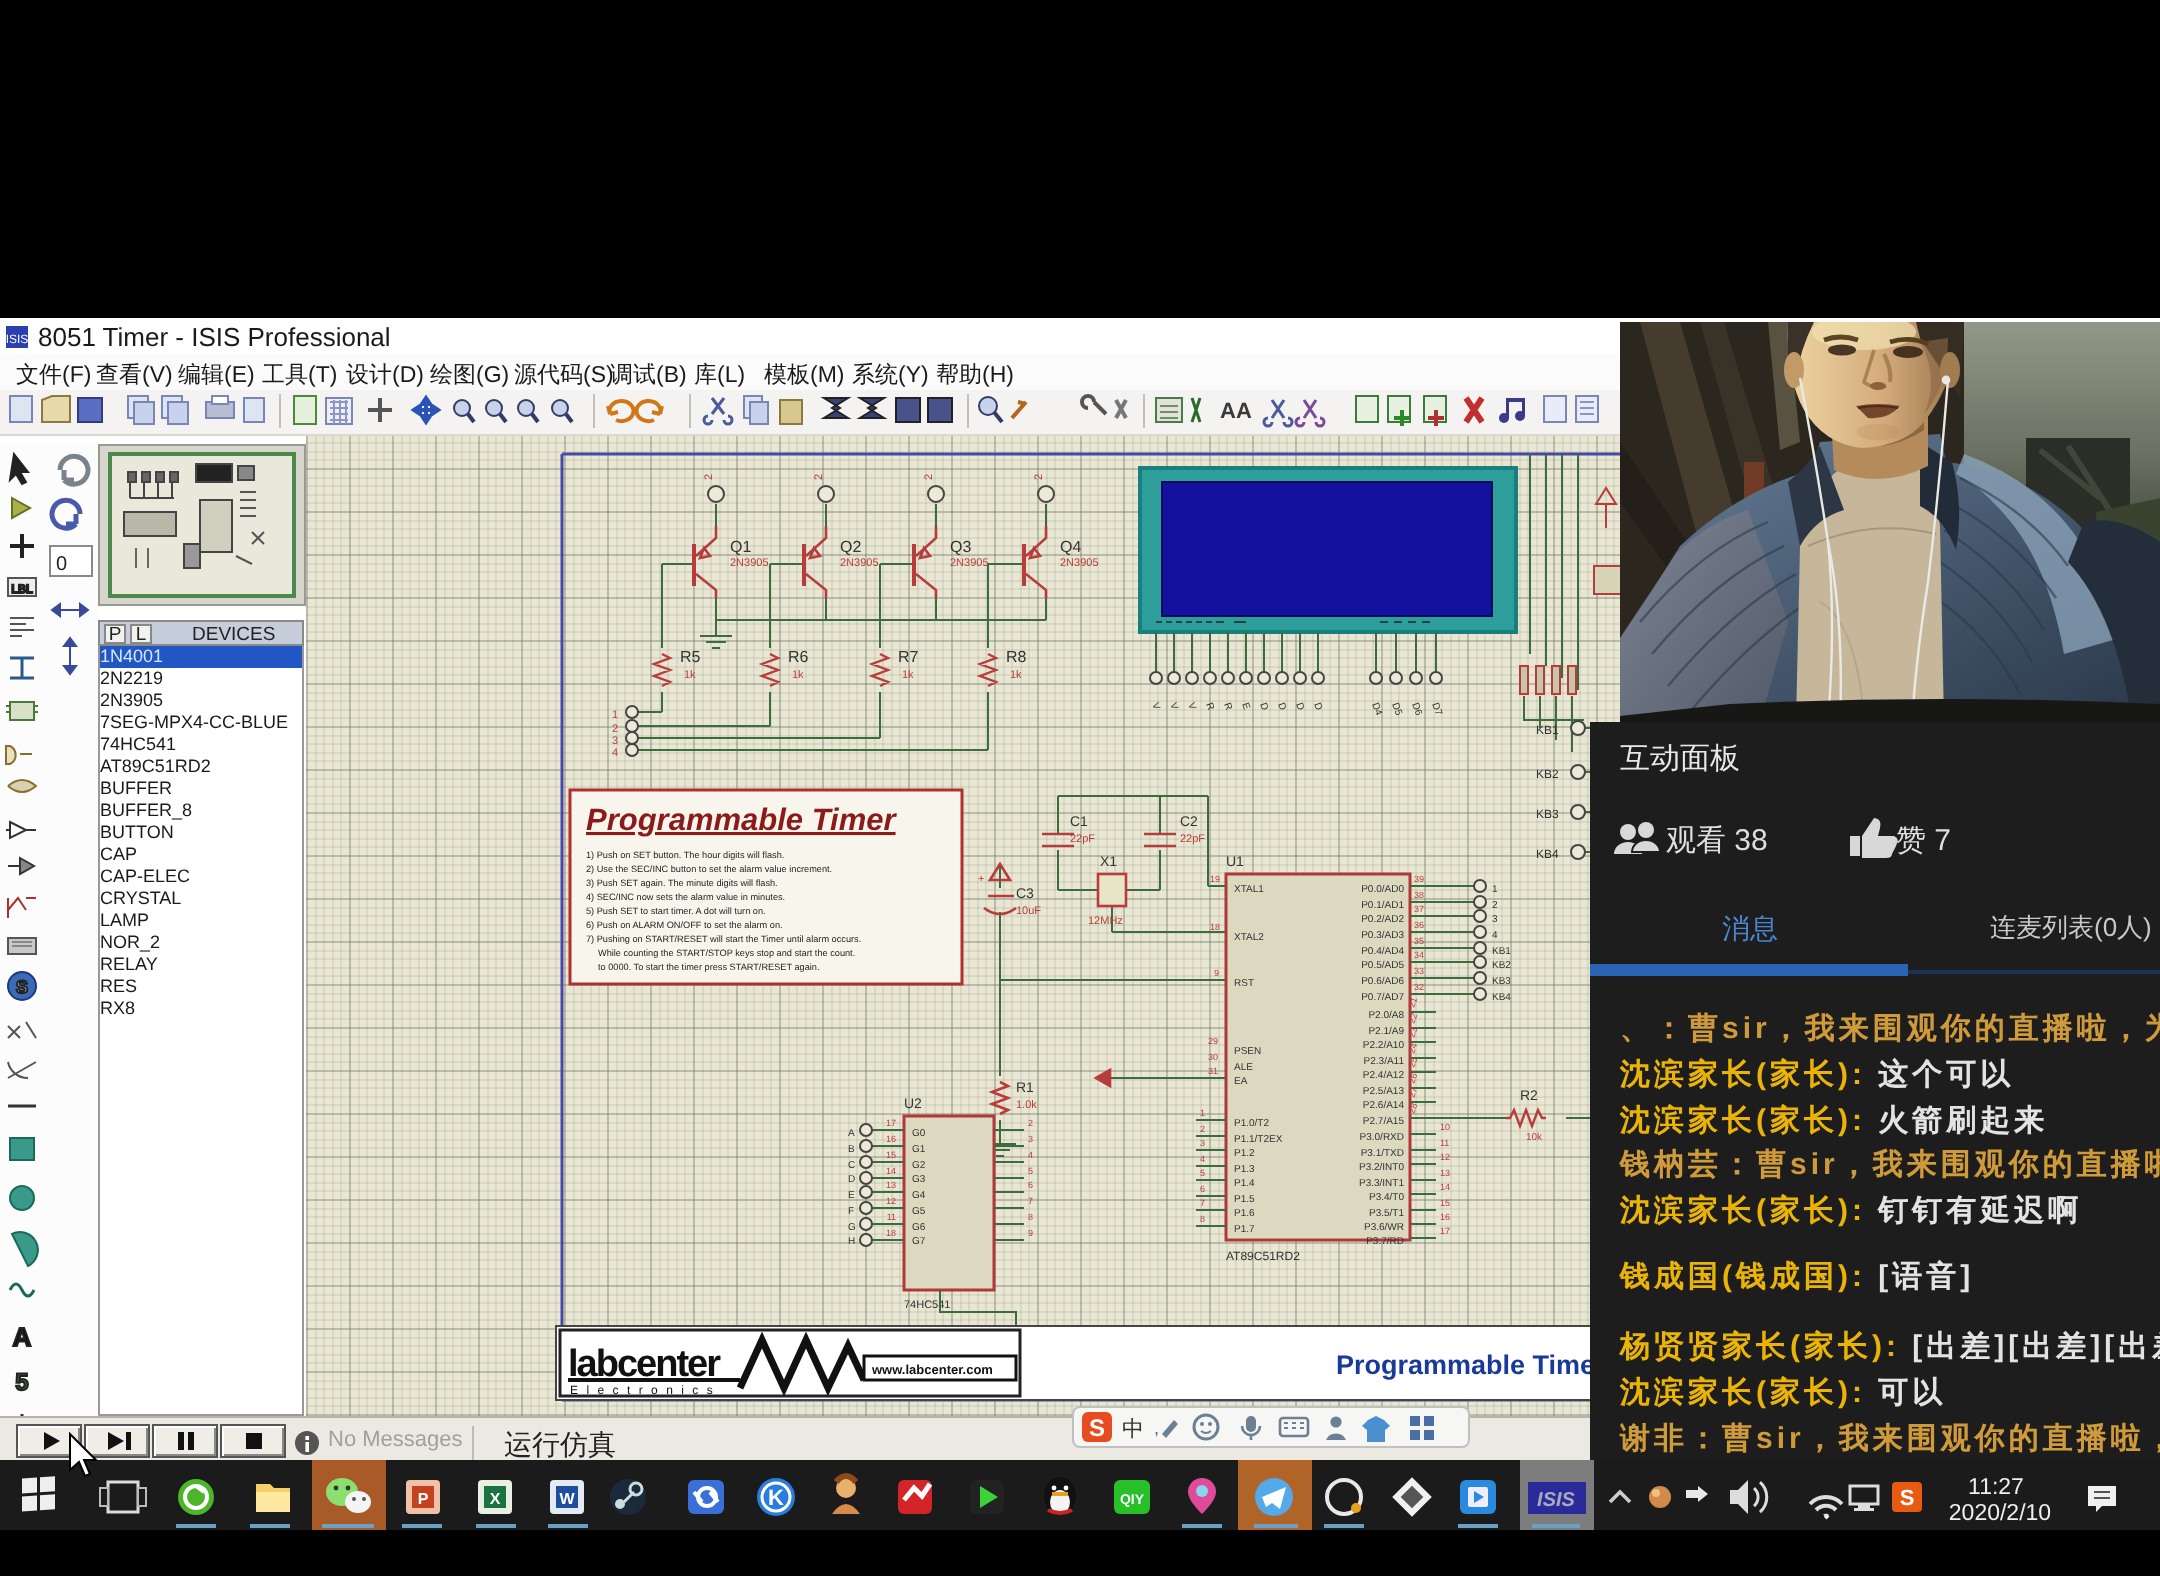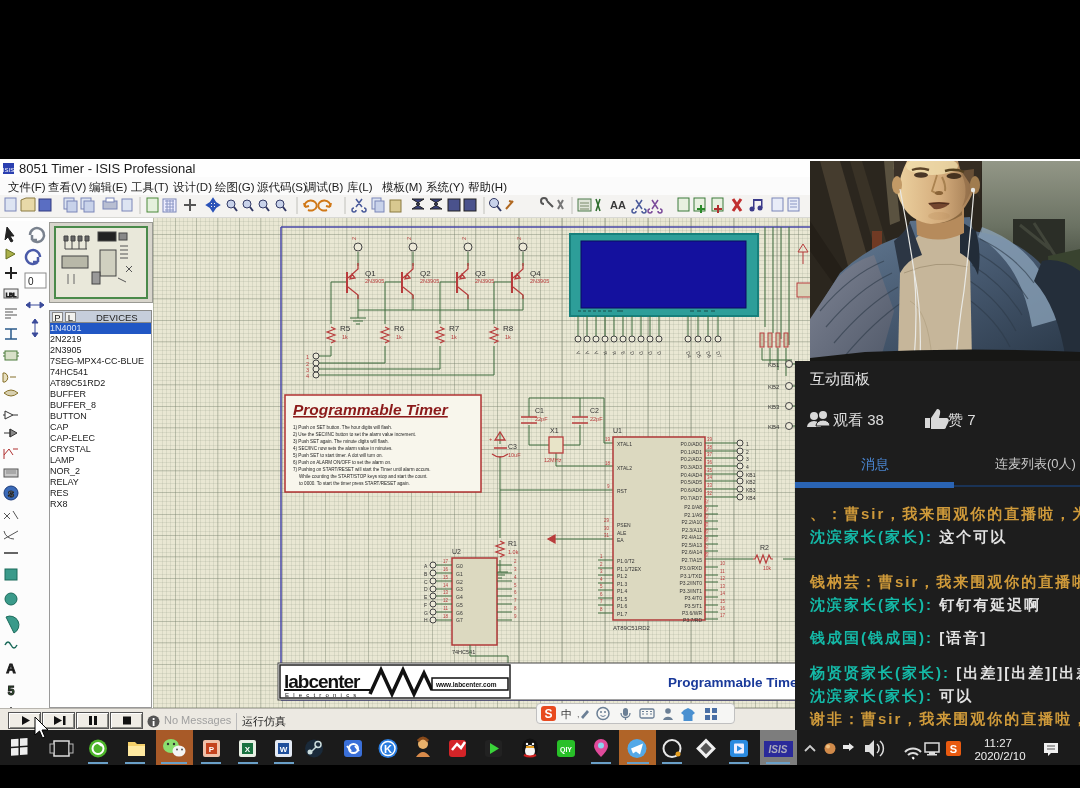--- a/index.html
+++ b/index.html
@@ -25,21 +25,21 @@
  repeating-linear-gradient(0deg,rgba(130,140,120,.16) 0 1px,transparent 1px 4.3px),
  repeating-linear-gradient(90deg,rgba(130,140,120,.16) 0 1px,transparent 1px 4.3px);}
 #statusbar{position:absolute;left:0;top:549px;width:1080px;height:25px;background:#ece9e2;border-top:1px solid #b8b5ae}
 .simbtn{position:absolute;top:3px;width:33px;height:17px;background:#f0ede6;border:1px solid #555;box-shadow:inset 1px 1px 0 #fff,inset -1px -1px 0 #8a8a84}
 
 #webcam{position:absolute;left:810px;top:161px;width:270px;height:200px;overflow:hidden}
 #chat{position:absolute;left:795px;top:361px;width:285px;height:372px;background:#1d1d1d;overflow:hidden}
 #taskbar{position:absolute;left:0;top:730px;width:1080px;height:35px;background:#1b1b1b}
 #blackbot{position:absolute;left:0;top:765px;width:1080px;height:23px;background:#000}
 .msg{position:absolute;left:15px;white-space:nowrap;font-size:15px;letter-spacing:2px;color:#e3e3e3;font-weight:bold}
-.msg b{color:#14b8a6}
+.msg b{color:#eab308}
 .ymsg{color:#cf9a3a}
 </style></head><body>
 <div id="stage">
 <div id="app">
  <div id="titlebar">
   <svg class="abs" style="left:3px;top:4px" width="11" height="11">
           <rect width="11" height="11" fill="#2a3fb0"></rect>
           <text x="5.5" y="8.5" font-size="6" fill="#fff" text-anchor="middle" font-family="Liberation Sans">ISIS</text>
         </svg>
   <span class="abs" style="left:19px;top:2px">8051 Timer - ISIS Professional</span>
@@ -615,21 +615,21 @@
   <div class="simbtn" style="left:110px"><svg width="31" height="15">
             <rect x="12" y="3.5" width="8" height="8" fill="#111"></rect>
           </svg></div>
   <svg class="abs" style="left:147px;top:6px" width="13" height="13">
           <circle cx="6.5" cy="6.5" r="6" fill="#555"></circle>
           <rect x="5.7" y="3" width="1.8" height="2" fill="#fff"></rect>
           <rect x="5.7" y="6" width="1.8" height="5" fill="#fff"></rect>
         </svg>
   <span class="abs" style="left:164px;top:5px;font-size:11px;color:#a0a0a0">No Messages</span>
   <span class="abs" style="left:236px;top:4px;width:1px;height:17px;background:#bbb"></span>
-  <span class="abs" style="left:242px;top:5px;font-size:11px;color:#222">运行仿真</span>
+  <span class="abs" style="left:252px;top:5px;font-size:14px;color:#222">运行仿真</span>
  </div>
 </div>
 <svg class="abs" style="left:33px;top:716px;z-index:30" width="17" height="24">
       <path d="M2 1 L2 19 L6.5 15 L9.5 22 L12 21 L9 14 L15 14 Z" fill="#fff" stroke="#000" stroke-width="1"></path>
     </svg>
 <div class="abs" style="left:536px;top:703px;width:199px;height:21px;background:#f6f6f4;border:1px solid #c0c0c0;border-radius:4px;z-index:25">
  <svg width="197" height="19">
   <rect x="4" y="2" width="15" height="15" rx="3" fill="#e84b20"></rect>
         <text x="11.5" y="14" font-size="12" font-weight="bold" fill="#fff" text-anchor="middle">S</text>
   <text x="24" y="14" font-size="11" fill="#333">中</text>
@@ -767,20 +767,21 @@
           <path d="M136 57 l6 -9 q4 0 3 5 l-1 4 l8 0 q3 1 1 5 l-2 4 q0 2 -3 2 l-12 0z"></path>
         </g>
   <text x="153" y="64" font-size="15" fill="#dedede">赞 7</text>
   <text x="66" y="108" font-size="14" fill="#4a86d2">消息</text>
   <text x="200" y="107" font-size="13" fill="#c8c8c8">连麦列表(0人)</text>
  </svg>
  <div class="abs" style="left:0;top:124px;width:285px;height:2px;background:#1a3356"></div>
  <div class="abs" style="left:0;top:121px;width:159px;height:6px;background:#2a64b4"></div>
  <div class="msg ymsg" style="top:144px">、：曹sir，我来围观你的直播啦，为你点赞！</div>
  <div class="msg" style="top:167px"><b>沈滨家长(家长): </b>这个可以</div>
+ <div class="msg" style="top:190px"><b>沈滨家长(家长): </b>火箭刷起来</div>
  <div class="msg ymsg" style="top:212px">钱枘芸：曹sir，我来围观你的直播啦，为你点</div>
  <div class="msg" style="top:235px"><b>沈滨家长(家长): </b>钉钉有延迟啊</div>
  <div class="msg" style="top:268px"><b>钱成国(钱成国): </b>[语音]</div>
  <div class="msg" style="top:303px"><b>杨贤贤家长(家长): </b>[出差][出差][出差]</div>
  <div class="msg" style="top:326px"><b>沈滨家长(家长): </b>可以</div>
  <div class="msg ymsg" style="top:349px">谢非：曹sir，我来围观你的直播啦，为你点赞</div>
 </div>
 <div id="taskbar">
  <svg width="1080" height="35" viewBox="0 0 1080 35" style="position:absolute;top:0;left:0">
   <rect x="156" y="0" width="37" height="35" fill="#a85a28"></rect>

